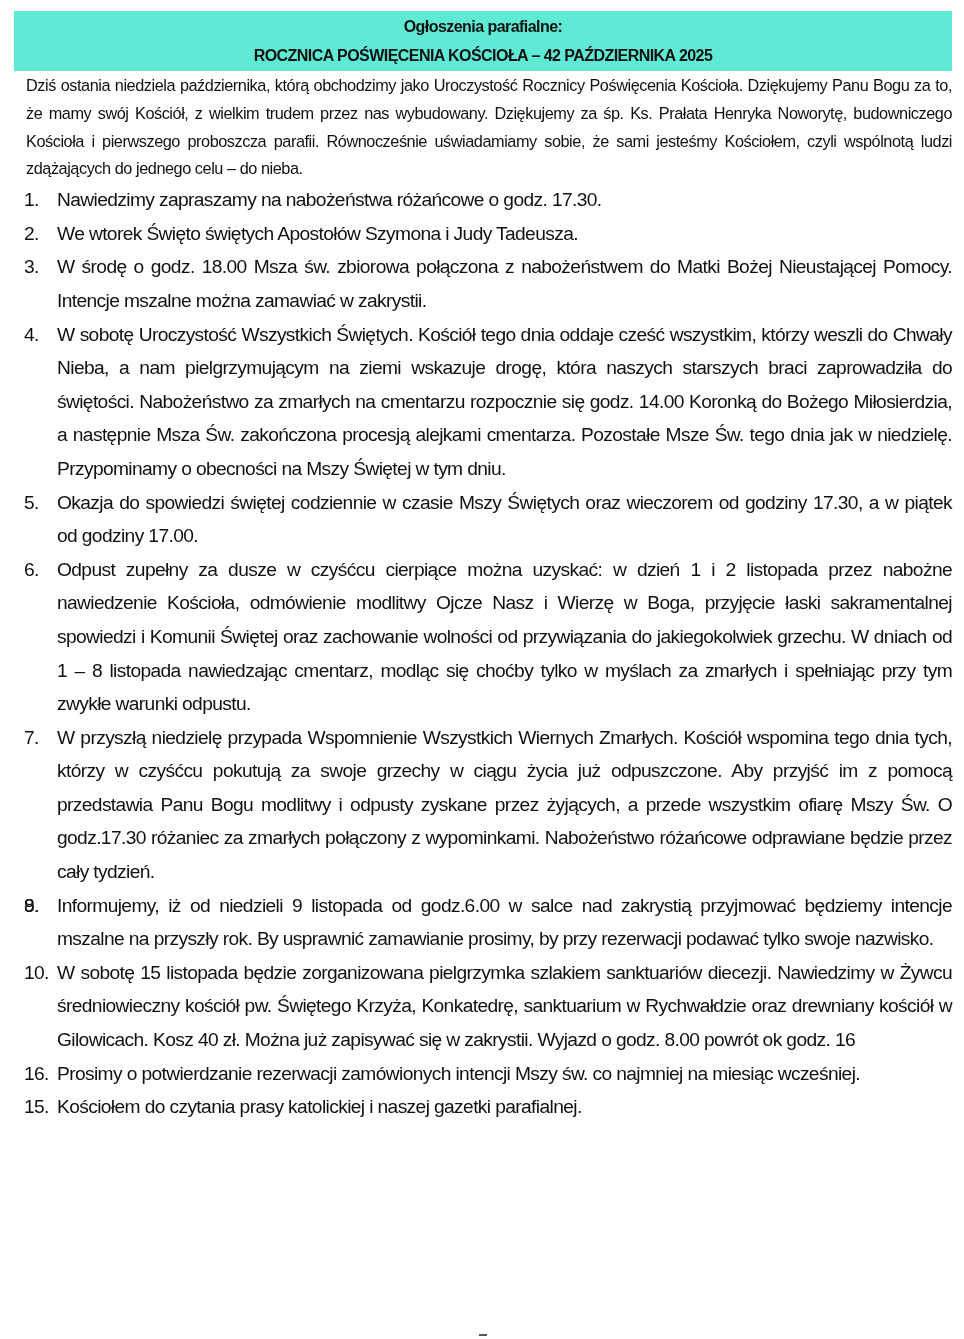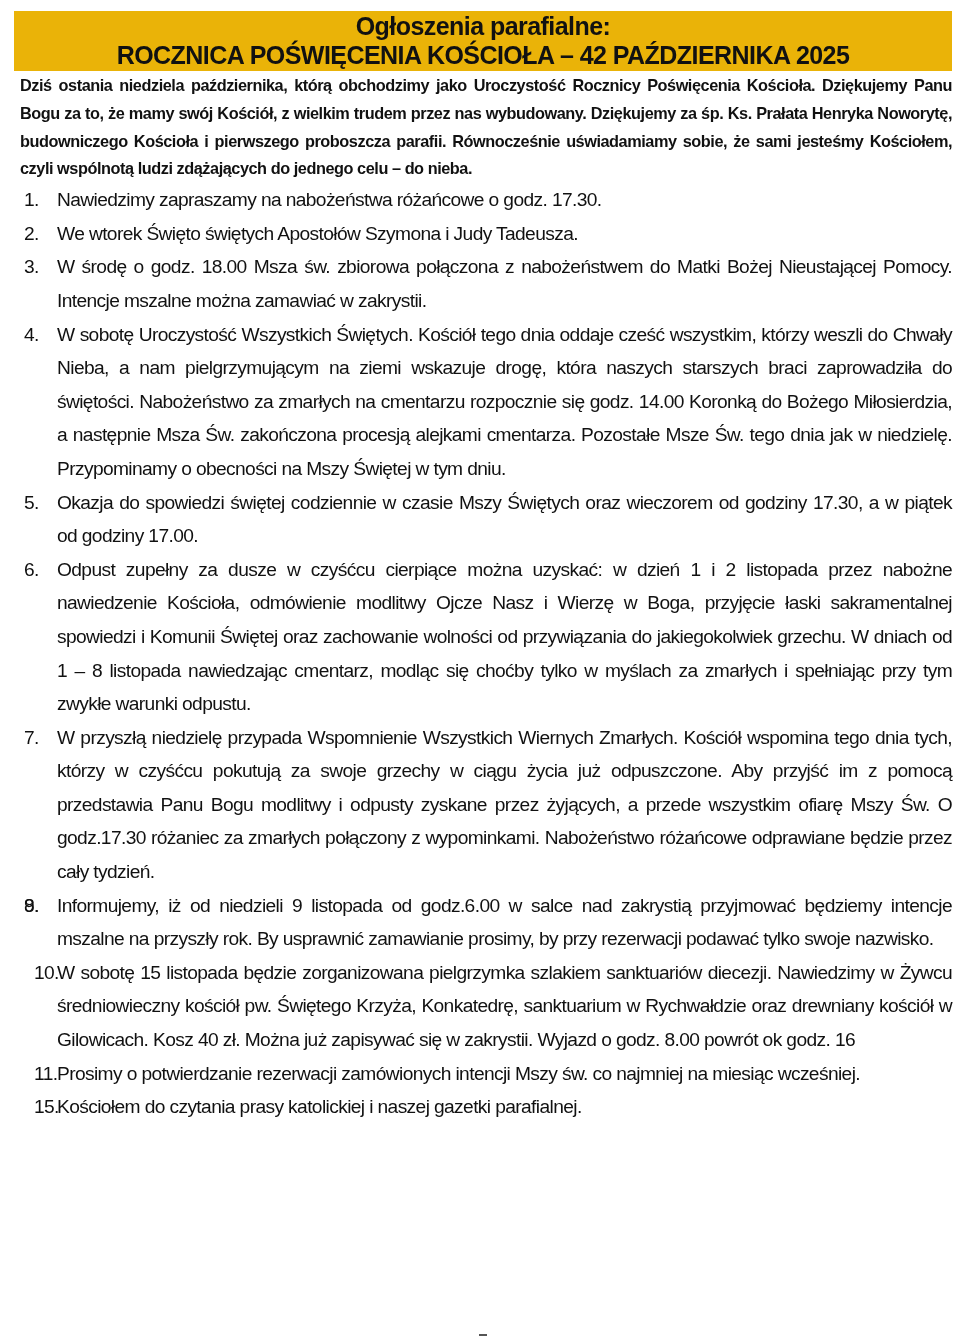--- a/index.html
+++ b/index.html
@@ -15,56 +15,56 @@
       font-family: "Liberation Sans Narrow", "Liberation Sans", sans-serif;
       color: #111111;
     }
     .page {
       position: absolute;
       left: 14px;
       top: 11px;
       width: 938px;
     }
     .header {
-      background: #eab308;
+      background: #5eead4;
       text-align: center;
       font-weight: bold;
-      font-size: 25px;
+      font-size: 16px;
       line-height: 29px;
       padding: 1px 0 1px 0;
       letter-spacing: -0.55px;
     }
     .intro {
-      font-weight: bold;
+      font-weight: normal;
       font-size: 16.3px;
       line-height: 27.8px;
       text-align: justify;
       letter-spacing: -0.45px;
-      margin: 1px 0 0 6px;
+      margin: 1px 0 0 12px;
     }
     ol.items {
       list-style: none;
       margin: 0;
       padding: 0;
     }
     ol.items li {
       position: relative;
       padding-left: 43px;
       font-size: 19.2px;
       line-height: 33.6px;
       text-align: justify;
       letter-spacing: -0.62px;
     }
     ol.items li .num {
       position: absolute;
       left: 10px;
       top: 0;
     }
     ol.items li.two-digit .num {
-      left: 20px;
+      left: 10px;
     }
     b { font-weight: normal; }
     .footer-mark {
       position: absolute;
       left: 479px;
       top: 1334px;
       width: 8px;
       height: 2px;
       background: #555555;
     }
@@ -84,18 +84,18 @@
       <li><span class="num">1.</span><span>Nawiedzimy zapraszamy na nabożeństwa różańcowe o godz. </span><b>17.30</b><span>.</span></li>
       <li><span class="num">2.</span><span>We </span><b>wtorek Święto świętych Apostołów Szymona i Judy Tadeusza</b><span>.</span></li>
       <li><span class="num">3.</span><span>W </span><b>środę o godz. 18.00</b><span> Msza św. zbiorowa połączona z nabożeństwem do Matki Bożej Nieustającej Pomocy. Intencje mszalne można zamawiać w zakrystii.</span></li>
       <li><span class="num">4.</span><span>W </span><b>sobotę Uroczystość Wszystkich Świętych</b><span>. Kościół tego dnia oddaje cześć wszystkim, którzy weszli do Chwały Nieba, a nam pielgrzymującym na ziemi wskazuje drogę, która naszych starszych braci zaprowadziła do świętości. Nabożeństwo za zmarłych </span><b>na cmentarzu rozpocznie się godz. 14.00</b><span> Koronką do Bożego Miłosierdzia, a następnie Msza Św. zakończona procesją alejkami cmentarza. Pozostałe Msze Św. tego dnia jak w niedzielę. Przypominamy o obecności na Mszy Świętej w tym dniu.</span></li>
       <li><span class="num">5.</span><span>Okazja do spowiedzi świętej codziennie w czasie Mszy Świętych oraz wieczorem od godziny </span><b>17.30</b><span>, a w piątek od godziny </span><b>17.00</b><span>.</span></li>
       <li><span class="num">6.</span><span>Odpust zupełny za dusze w czyśćcu cierpiące można uzyskać: w dzień 1 i 2 listopada przez nabożne nawiedzenie Kościoła, odmówienie modlitwy Ojcze Nasz i Wierzę w Boga, przyjęcie łaski sakramentalnej spowiedzi i Komunii Świętej oraz zachowanie wolności od przywiązania do jakiegokolwiek grzechu. W dniach od 1 – 8 listopada nawiedzając cmentarz, modląc się choćby tylko w myślach za zmarłych i spełniając przy tym zwykłe warunki odpustu.</span></li>
       <li><span class="num">7.</span><span>W przyszłą niedzielę przypada Wspomnienie Wszystkich Wiernych Zmarłych. Kościół wspomina tego dnia tych, którzy w czyśćcu pokutują za swoje grzechy w ciągu życia już odpuszczone. Aby przyjść im z pomocą przedstawia Panu Bogu modlitwy i odpusty zyskane przez żyjących, a przede wszystkim ofiarę Mszy Św. O </span><b>godz.17.30</b><span> różaniec za zmarłych połączony z wypominkami. Nabożeństwo różańcowe odprawiane będzie przez cały tydzień.</span></li>
       <li><span class="num">8.</span></li>
       <li><span class="num">9.</span><span>Informujemy, iż od niedzieli </span><b>9 listopada od godz.6.00</b><span> w salce nad zakrystią przyjmować będziemy intencje mszalne na przyszły rok. By usprawnić zamawianie prosimy, by przy rezerwacji podawać tylko swoje nazwisko.</span></li>
       <li class="two-digit"><span class="num">10.</span><span>W </span><b>sobotę 15 listopada</b><span> będzie zorganizowana pielgrzymka szlakiem sanktuariów diecezji. Nawiedzimy w Żywcu średniowieczny kościół pw. Świętego Krzyża, Konkatedrę, sanktuarium w Rychwałdzie oraz drewniany kościół w Gilowicach. Kosz 40 zł. Można już zapisywać się w zakrystii. Wyjazd o godz. 8.00 powrót ok godz. 16</span></li>
-      <li class="two-digit"><span class="num">11.</span><span>Prosimy o potwierdzanie rezerwacji zamówionych intencji Mszy św. co najmniej na miesiąc wcześniej.</span></li>
+      <li class="two-digit"><span class="num">16.</span><span>Prosimy o potwierdzanie rezerwacji zamówionych intencji Mszy św. co najmniej na miesiąc wcześniej.</span></li>
       <li class="two-digit"><span class="num">15.</span><span>Kościołem do czytania prasy katolickiej i naszej gazetki parafialnej.</span></li>
     </ol>
 </div>
 
 <div class="footer-mark"></div>
 
 </body></html>

